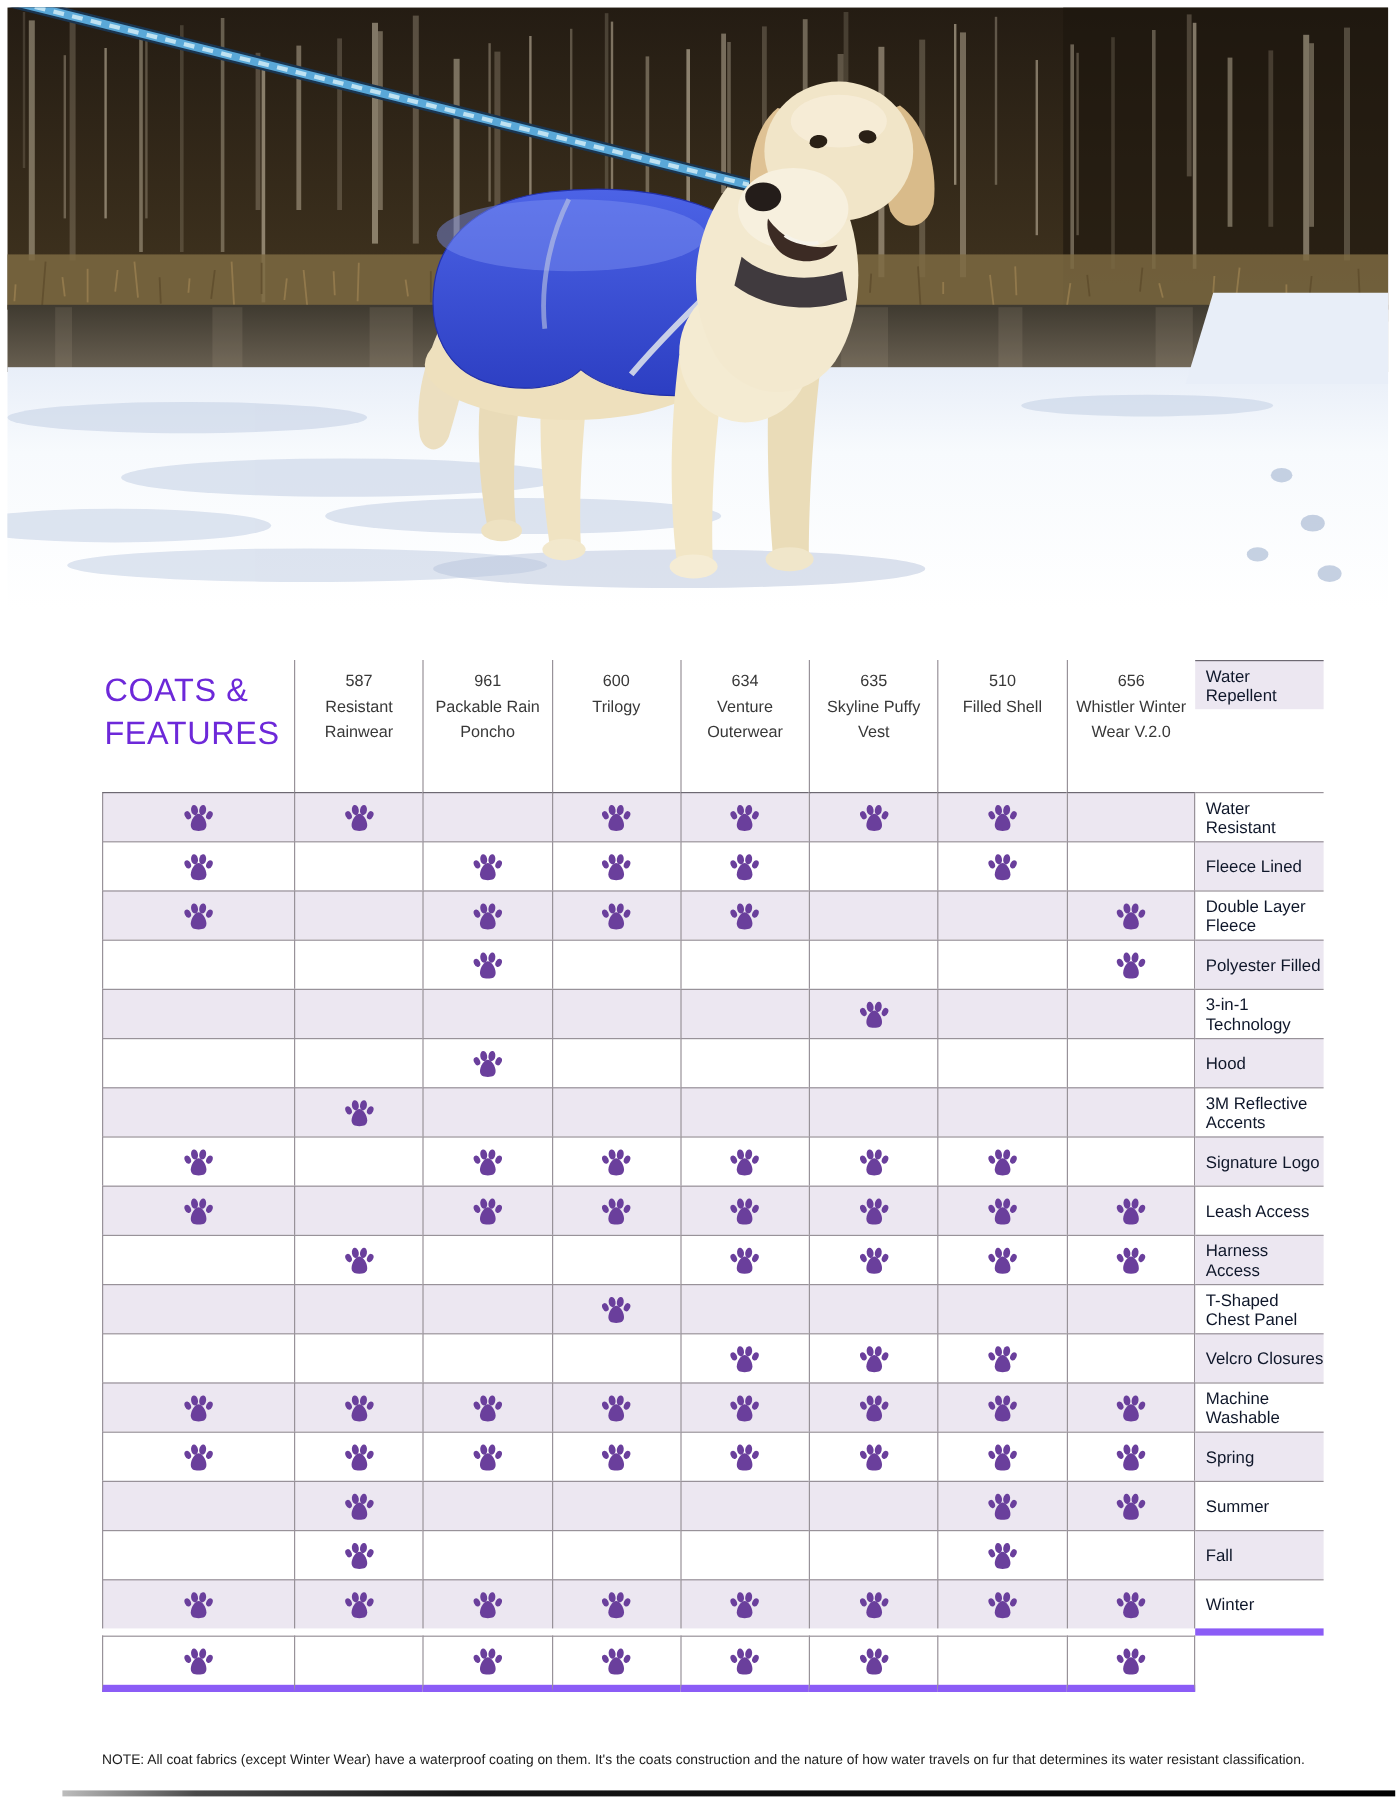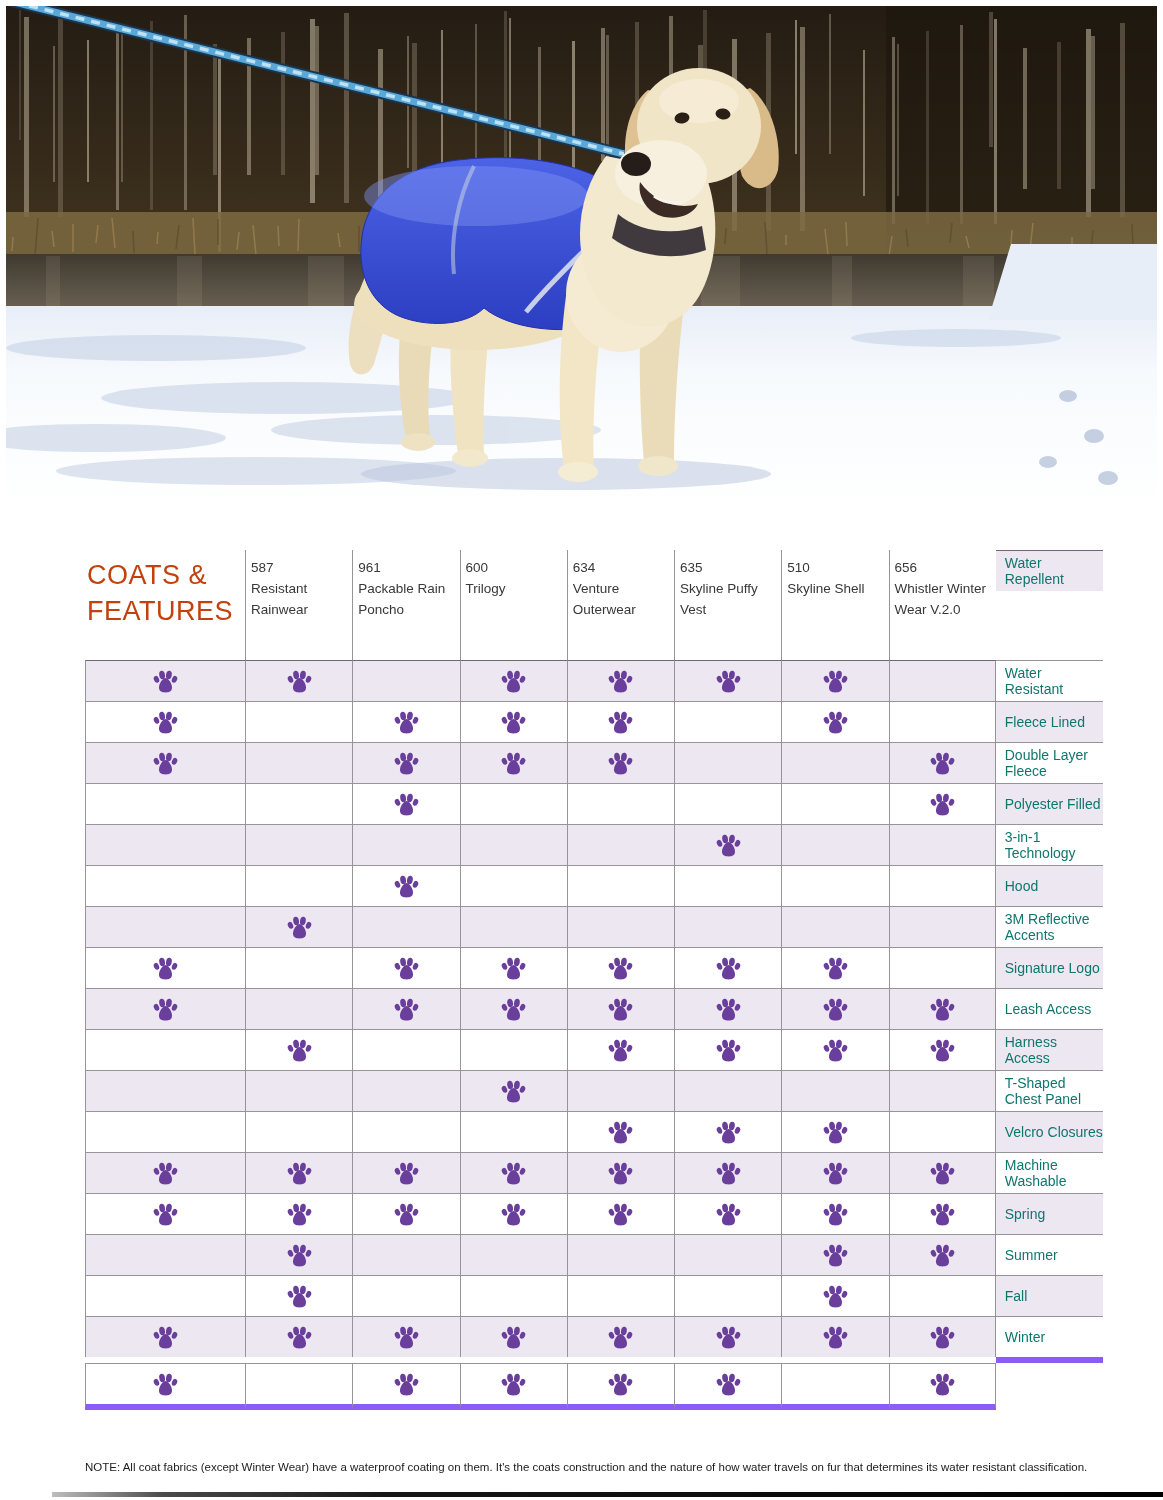--- a/index.html
+++ b/index.html
@@ -7,28 +7,28 @@
         font-family:"Liberation Sans",sans-serif;}
 
   
   .hero{position:absolute;left:6px;top:6px;width:1151px;height:502px;overflow:hidden;}
   .hero svg{display:block;width:100%;height:100%;}
 
   
   .ftable{position:absolute;left:85px;top:550px;width:1018px;
           display:grid;grid-template-columns:160px repeat(8,1fr);}
   .tcell{padding:8px 4px 0 2px;}
-  .title-line{display:block;font-size:27px;letter-spacing:.5px;color:#c2410c;
+  .title-line{display:block;font-size:27px;letter-spacing:.5px;color:#6d28d9;
               line-height:1.32;font-weight:400;}
   .hcell{border-left:1px solid #989299;min-height:96px;padding:8px 5px 6px;
-         text-align:left;font-size:13.5px;color:#383838;line-height:1.55;}
+         text-align:center;font-size:13.5px;color:#383838;line-height:1.55;}
   .hnum{display:block;}
   .hname{display:block;}
   .lcell{height:40px;display:flex;align-items:center;padding-left:9px;
-         font-size:14px;color:#0f766e;border-top:1px solid #989299;}
+         font-size:14px;color:#0f172a;border-top:1px solid #989299;}
   .dcell{height:40px;display:flex;align-items:center;justify-content:center;
          border-top:1px solid #989299;border-left:1px solid #989299;}
   .dcell.last{border-right:1px solid #989299;}
   .shade{background:#ece7f1;}
   .first{border-top-color:#6d6972;}
   .bot{border-bottom:6px solid #8b5cf6;}
   .paw{width:27px;height:25px;}
 
   
   .note{position:absolute;left:85px;top:1421px;width:1015px;font-size:11.5px;
@@ -260,21 +260,21 @@
       <div class="hcell">
         <div class="hnum">634</div>
         <div class="hname">Venture Outerwear</div>
       </div>
       <div class="hcell">
         <div class="hnum">635</div>
         <div class="hname">Skyline Puffy Vest</div>
       </div>
       <div class="hcell">
         <div class="hnum">510</div>
-        <div class="hname">Skyline Shell</div>
+        <div class="hname">Filled Shell</div>
       </div>
       <div class="hcell">
         <div class="hnum">656</div>
         <div class="hname">Whistler Winter Wear V.2.0</div>
       </div>
       <div class="lcell shade first">Water Repellent</div>
       <div class="dcell shade first">
         <svg class="paw" viewBox="0 0 30 28">
           <g fill="#6a3f9c">
             <ellipse cx="11.2" cy="6.8" rx="3.2" ry="4.8" transform="rotate(-10 11.2 6.8)"></ellipse>

